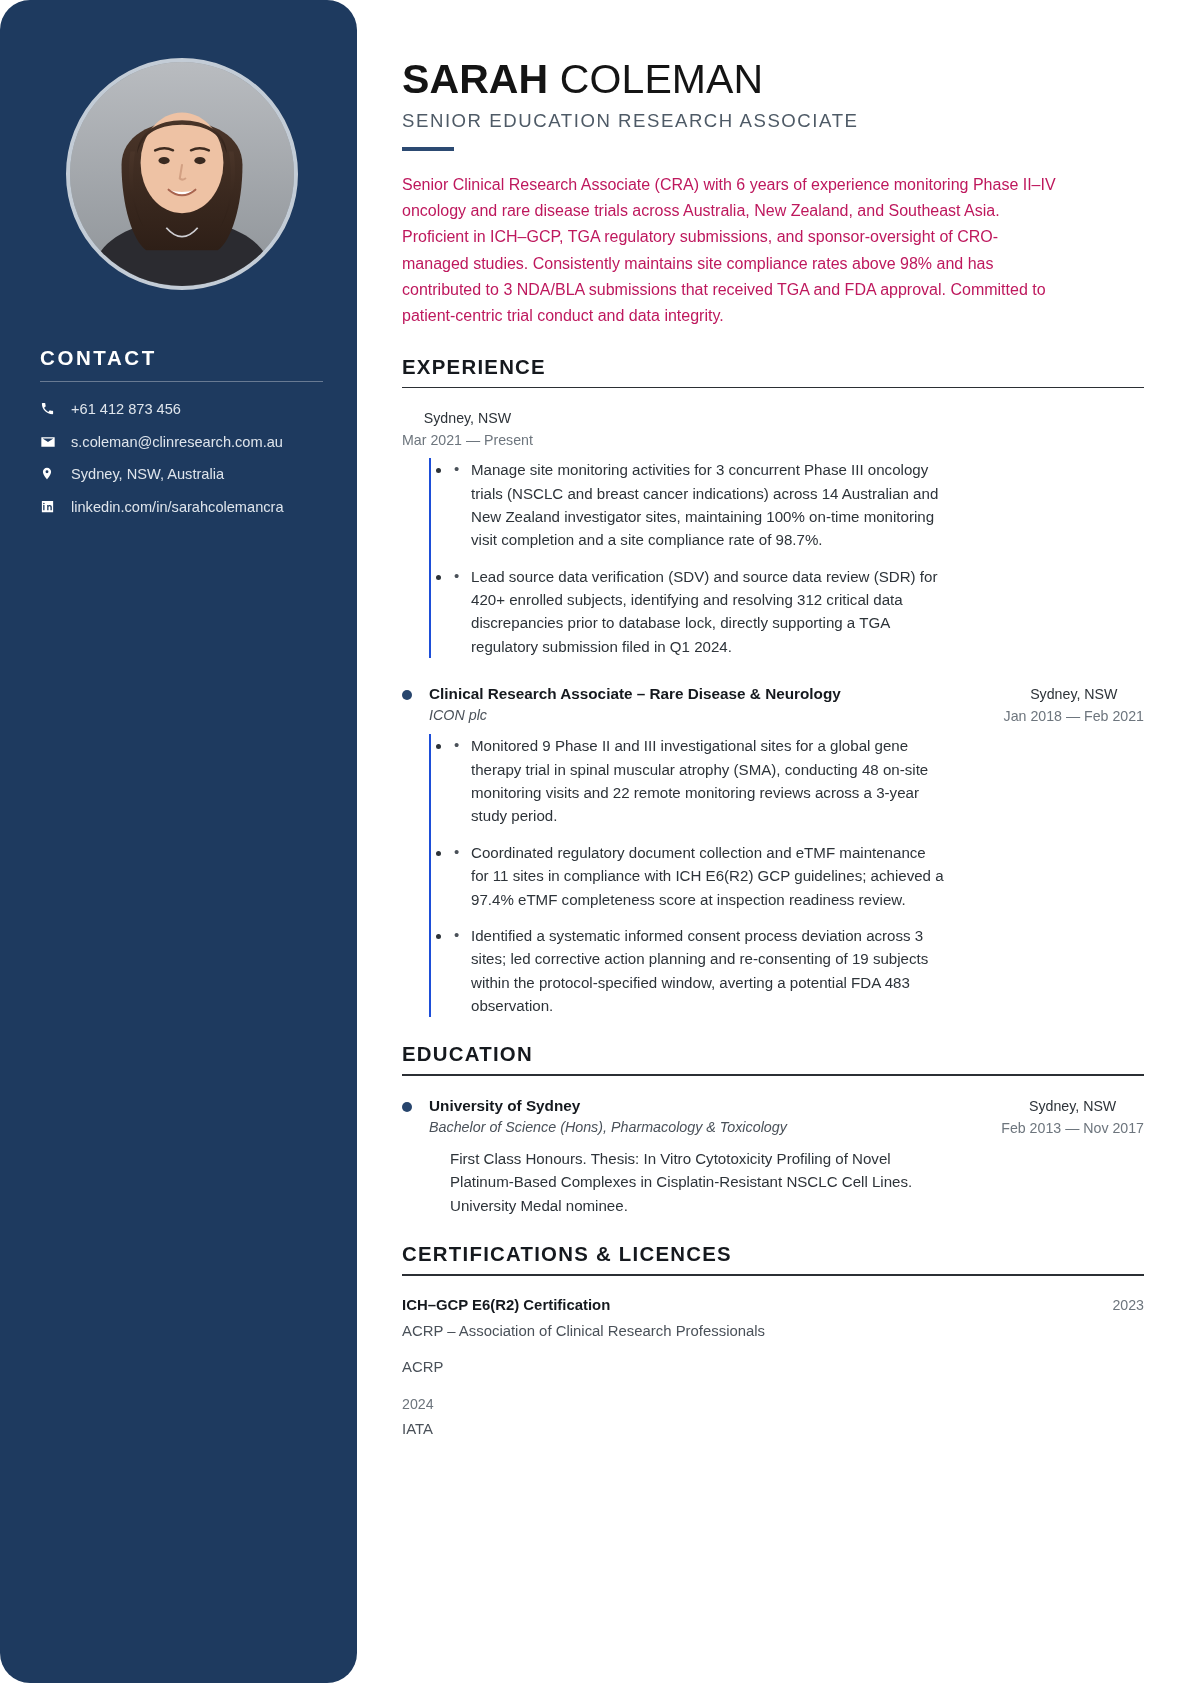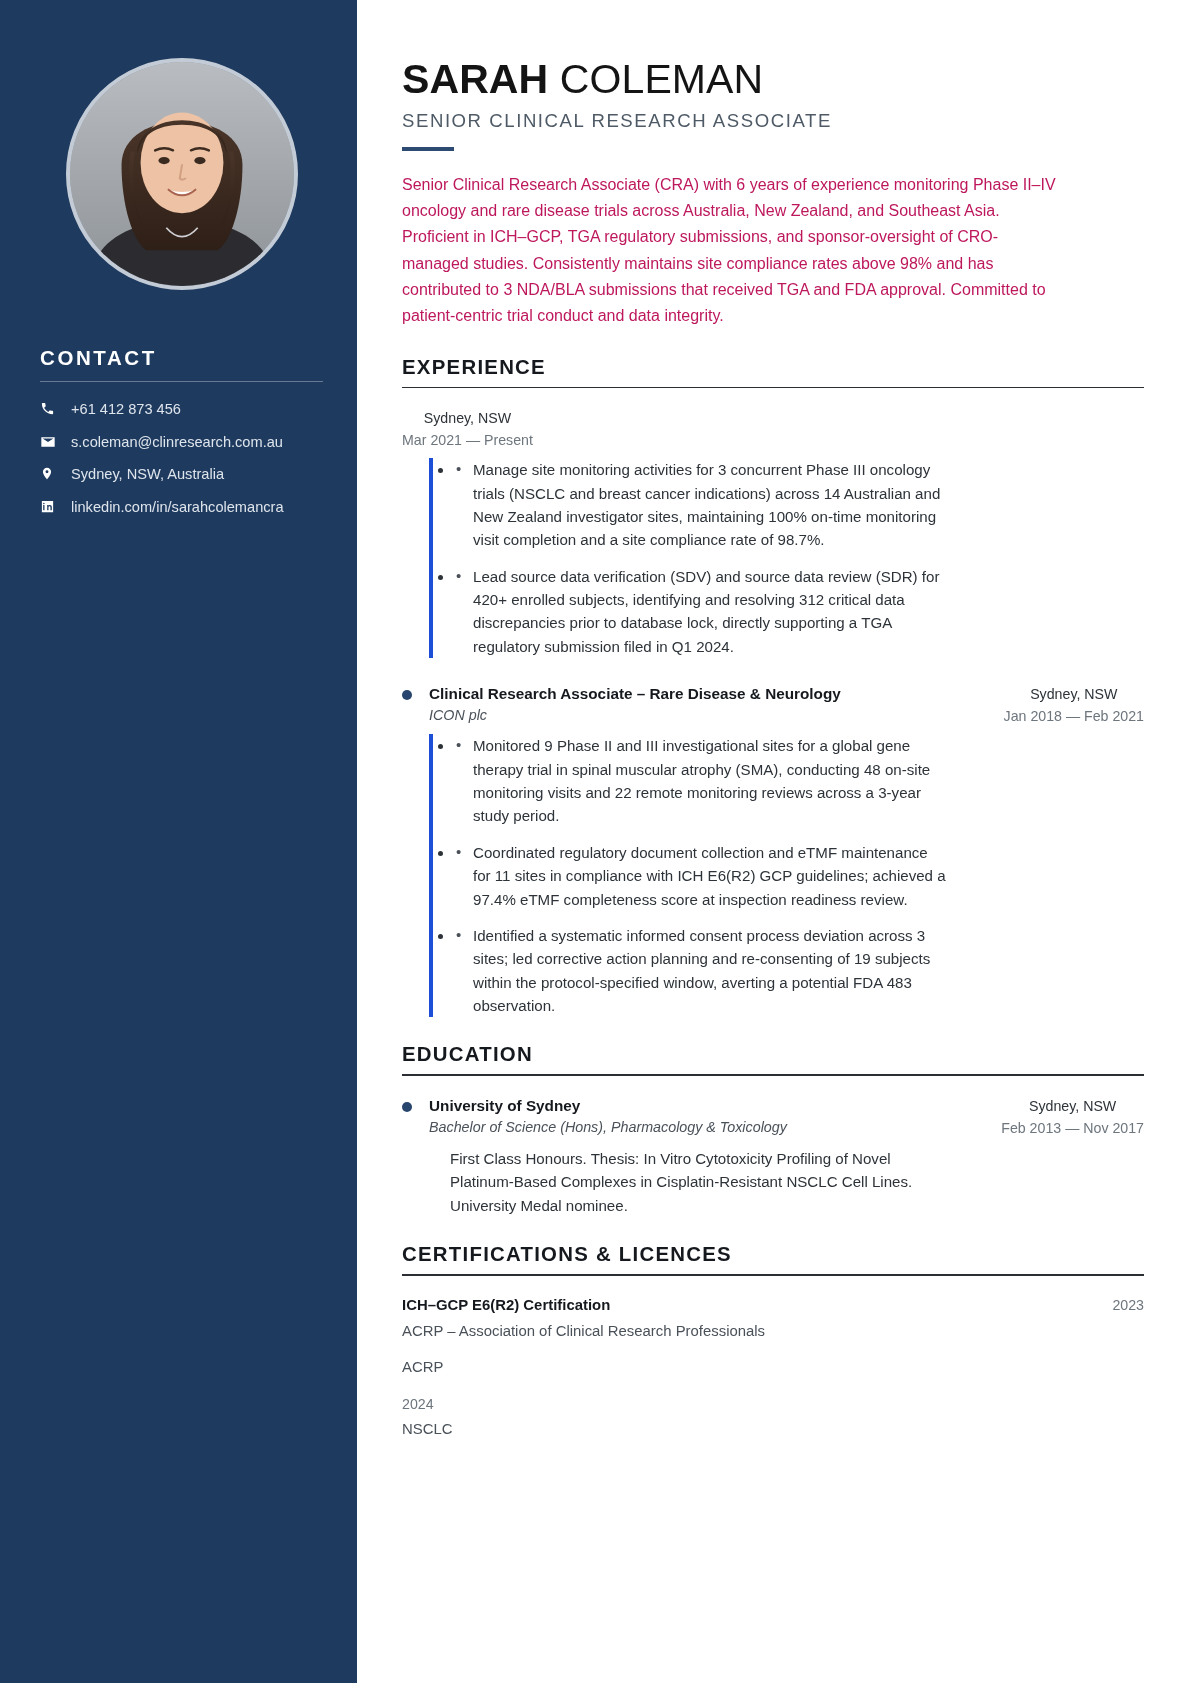--- a/index.html
+++ b/index.html
@@ -20,20 +20,21 @@
     overflow: hidden;
   }
 
   
   .sidebar {
     width: 357px;
     flex: 0 0 357px;
     background: #1e3a5f;
     color: #ffffff;
     padding: 58px 34px 0 40px;
+    border-radius: 30px;
   }
 
   .avatar-wrap {
     display: flex;
     justify-content: center;
     margin-bottom: 56px;
   }
   .avatar {
     width: 232px;
     height: 232px;
@@ -187,21 +188,21 @@
     font-size: 14.2px;
     color: #6d757d;
     margin-top: 3px;
     line-height: 1.3;
   }
 
   .bullets {
     margin-top: 9px;
     margin-left: 27px;
     padding-left: 21px;
-    border-left: 4px solid #1d4ed8;
+    border-left: 2px solid #1d4ed8;
   }
   .bullet {
     position: relative;
     padding-left: 19px;
     font-size: 15.1px;
     line-height: 1.55;
     color: #2d3339;
     margin-bottom: 13px;
     max-width: 494px;
   }
@@ -354,21 +355,21 @@
 
 
   </aside>
 
   <main class="main">
 
     <h1 class="name">
       <b>SARAH</b><span> </span><span>COLEMAN</span>
     </h1>
 
-    <div class="subtitle">SENIOR CLINICAL RESEARCH ASSOCIATE</div>
+    <div class="subtitle">SENIOR EDUCATION RESEARCH ASSOCIATE</div>
     <div class="accent-rule"></div>
 
     <p class="summary">Senior Clinical Research Associate (CRA) with 6 years of experience monitoring Phase II–IV oncology and rare disease trials across Australia, New Zealand, and Southeast Asia. Proficient in ICH–GCP, TGA regulatory submissions, and sponsor-oversight of CRO-managed studies. Consistently maintains site compliance rates above 98% and has contributed to 3 NDA/BLA submissions that received TGA and FDA approval. Committed to patient-centric trial conduct and data integrity.</p>
 
     <div class="sec-title">EXPERIENCE</div>
     <div class="sec-rule"></div>
 
     <div class="exp-block">
       <div class="entry-head">
         <div class="entry-right">
@@ -431,17 +432,17 @@
     </div>
 
     <div class="cert">
       <div class="cert-issuer">ACRP</div>
     </div>
 
     <div class="cert">
       <div class="cert-top">
         <div class="cert-year">2024</div>
       </div>
-      <div class="cert-issuer">NSCLC</div>
+      <div class="cert-issuer">IATA</div>
     </div>
 
   </main>
 </div>
 
 </body></html>

